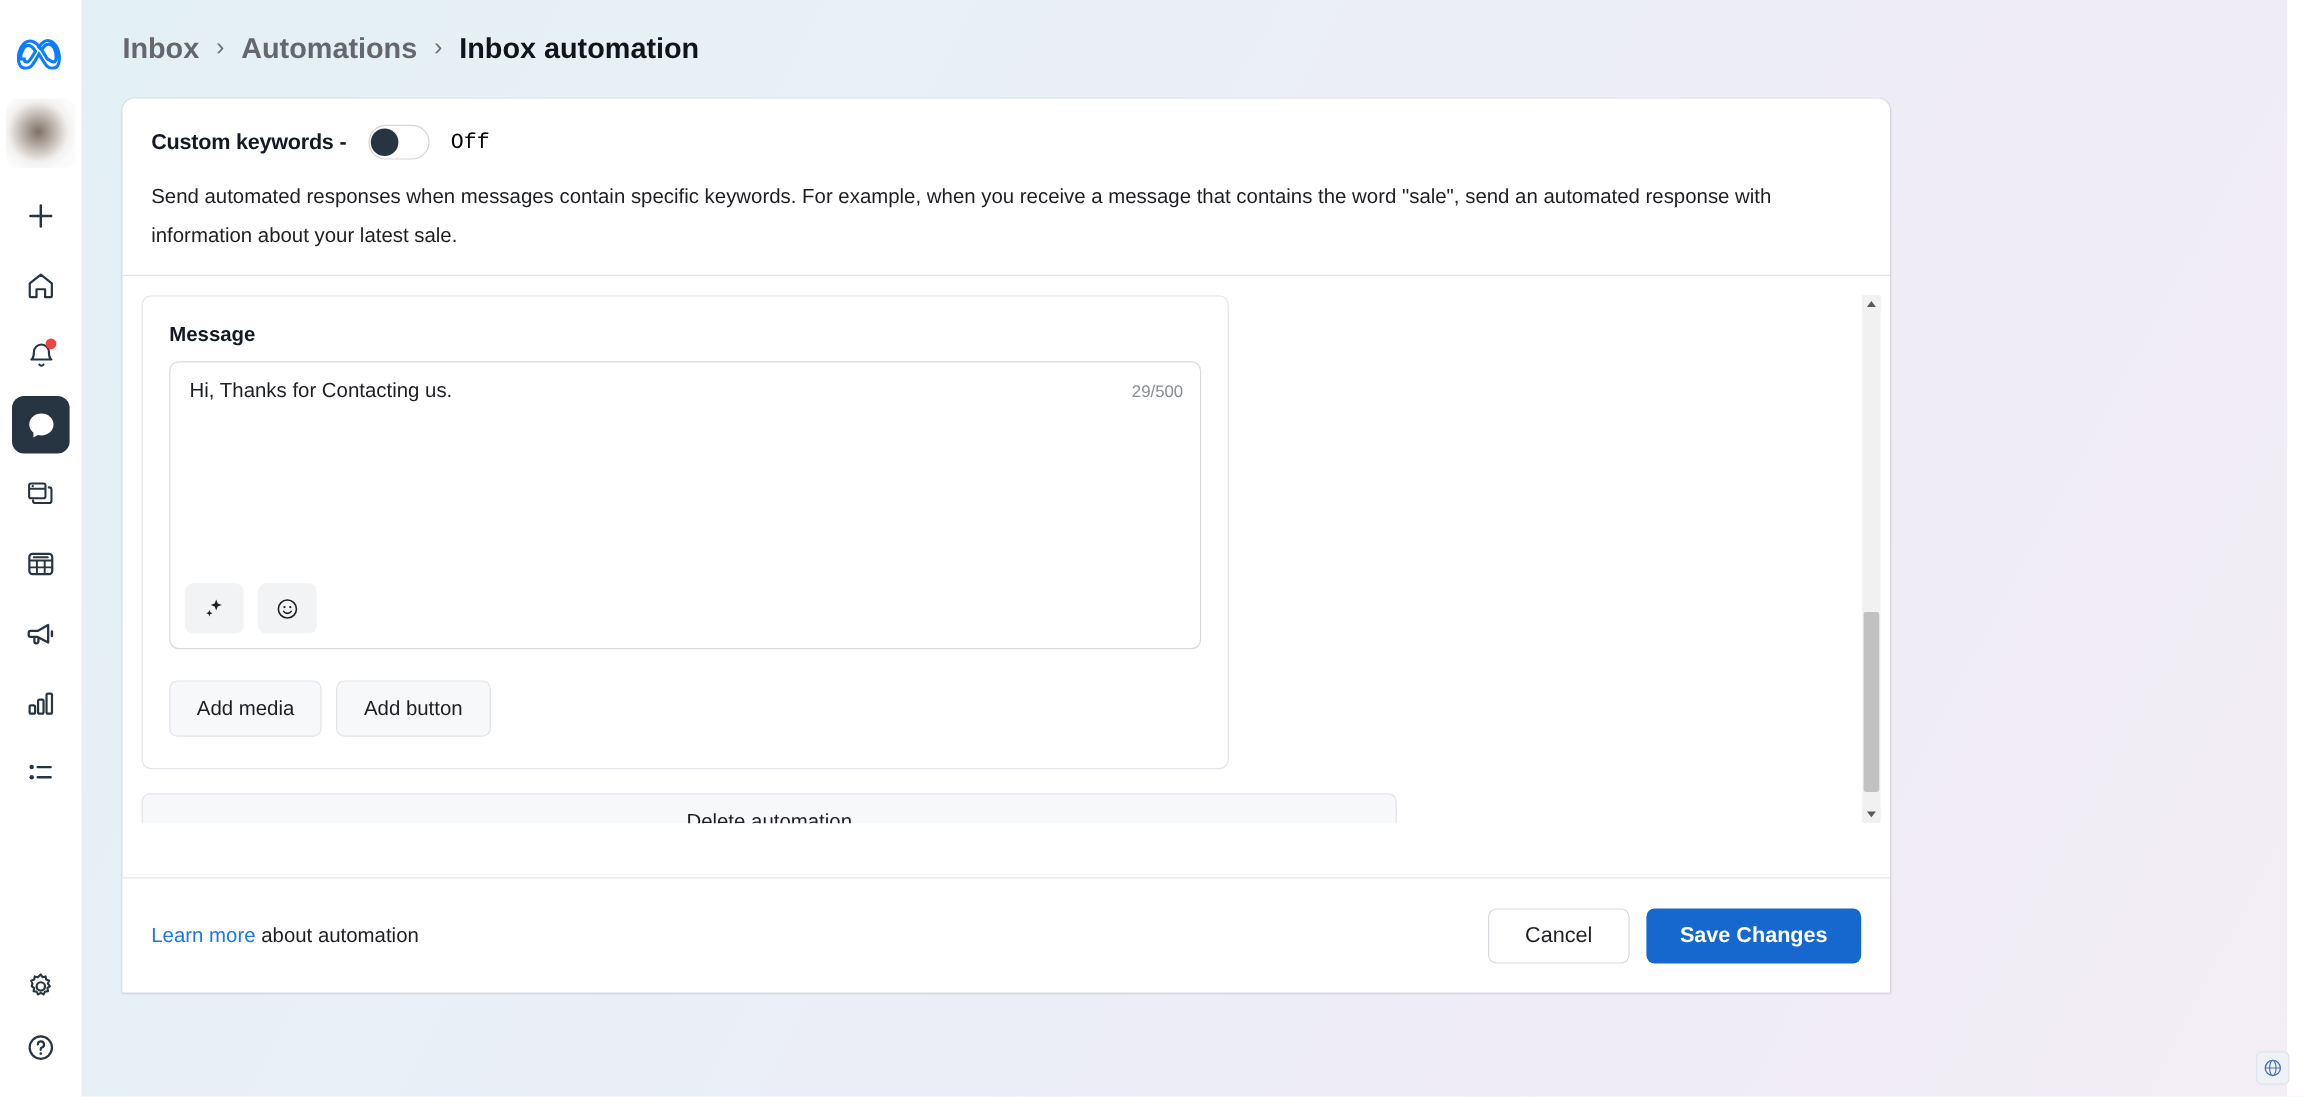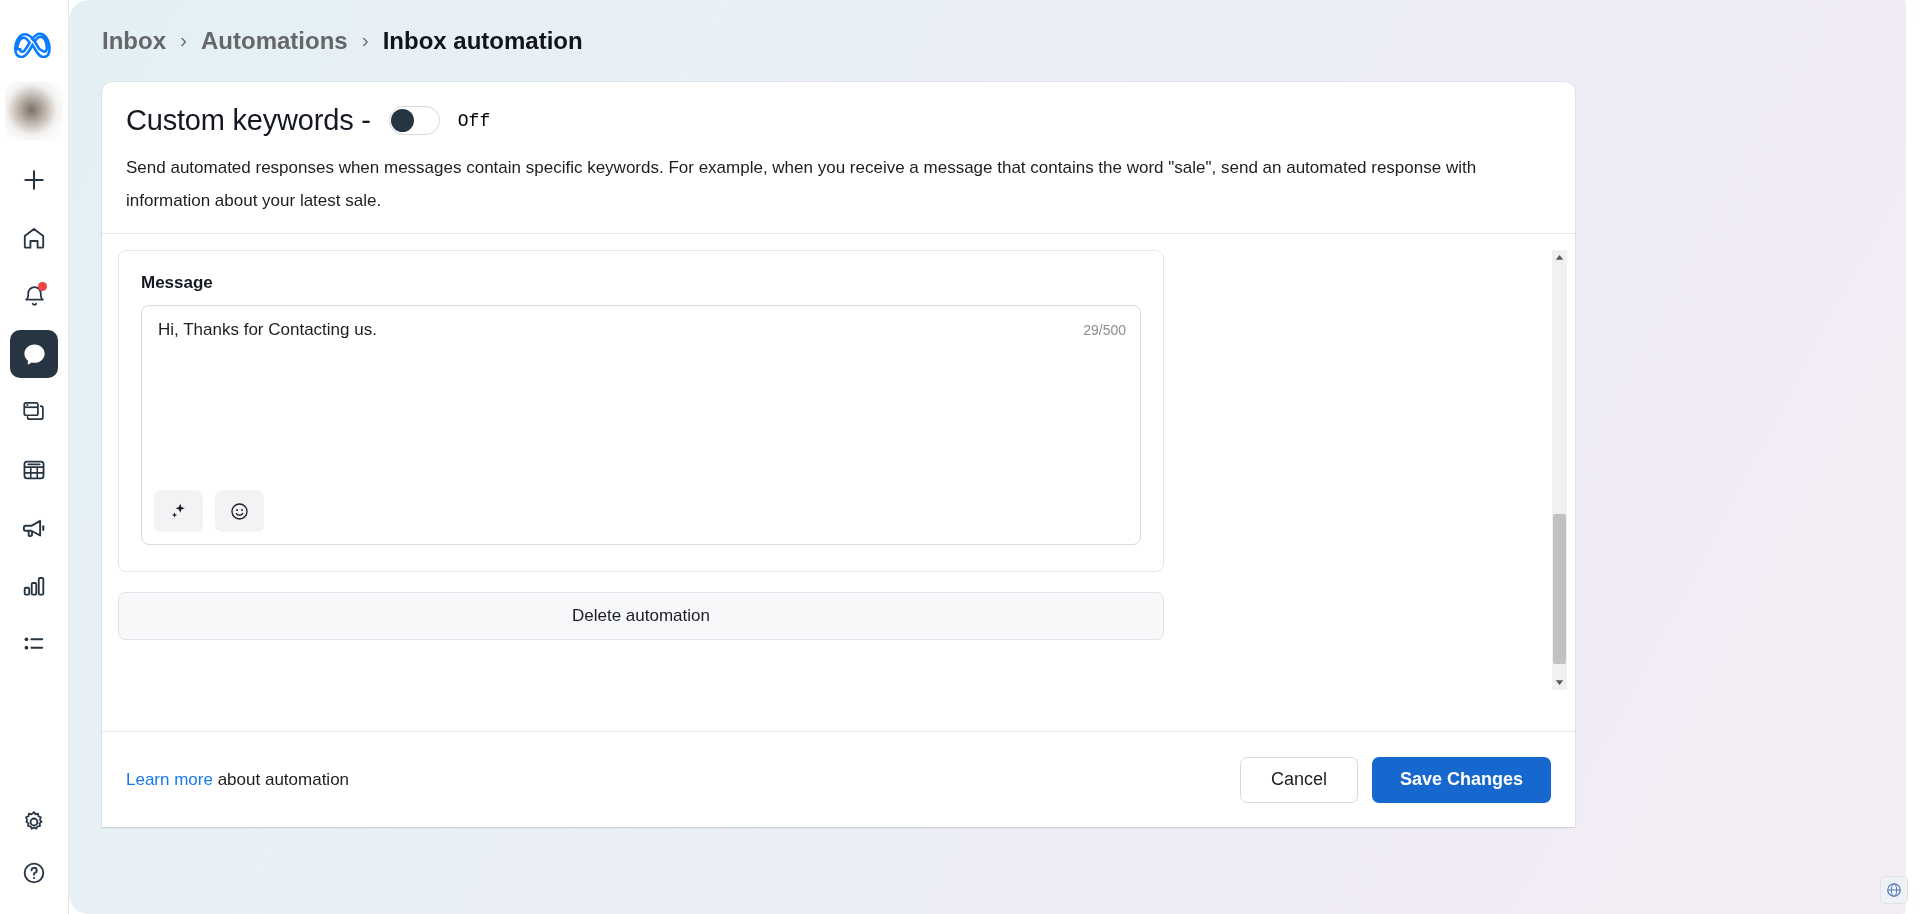--- a/index.html
+++ b/index.html
@@ -54,21 +54,20 @@
     top: 10px; right: 11px;
   }
 
   
   .main {
     flex: 1 1 auto;
     height: 914px;
     position: relative;
     background: linear-gradient(118deg,#e3f0f3 0%, #e9f0f6 28%, #eceef7 54%, #f0ecf6 74%, #f3eef4 100%);
     overflow: hidden;
-    border-radius: 20px;
   }
 
   .breadcrumb {
     height: 82px;
     display: flex; align-items: center;
     padding-left: 33px;
     gap: 14px;
     font-size: 24px;
   }
   .crumb { color: #65676b; cursor: pointer; font-weight: 700; }
@@ -89,21 +88,21 @@
     box-shadow: 0 1px 2px rgba(0,0,0,0.10), 0 0 0 1px rgba(0,0,0,0.035);
     overflow: hidden;
   }
 
   .card-head { padding: 22px 24px 0 24px; }
   .kw-title-row {
     display: flex; align-items: center; gap: 18px;
     margin-bottom: 14px;
   }
   .kw-title {
-    font-size: 29px; font-weight: 400; color: #141823;
+    font-size: 18px; font-weight: 700; color: #141823;
     letter-spacing: -0.2px;
   }
   .toggle {
     width: 51px; height: 29px;
     border-radius: 15px;
     background: #ffffff;
     border: 1.5px solid #d3d6db;
     position: relative;
     cursor: pointer;
     flex: 0 0 auto;
@@ -129,21 +128,21 @@
   .card-body {
     position: relative;
     height: 456px;
     overflow: hidden;
     padding-left: 16px;
     padding-right: 30px;
   }
   .panel {
     margin-top: 16px;
     margin-left: 0;
-    width: 1046px;
+    width: 906px;
     border: 1px solid #e4e6eb;
     border-top: 1px solid #e4e6eb;
     border-radius: 8px;
     background: #ffffff;
     padding: 0 0 26px 0;
   }
   .panel-inner { padding: 22px 22px 0 22px; }
   .msg-label {
     font-size: 17px; font-weight: 700; color: #141823;
     margin-bottom: 12px;
@@ -426,20 +425,24 @@
                   <circle cx="12" cy="12" r="8.6" stroke="#1c1e21" stroke-width="1.5"></circle>
                   <circle cx="9.2" cy="10.2" r="1.1" fill="#1c1e21"></circle>
                   <circle cx="14.8" cy="10.2" r="1.1" fill="#1c1e21"></circle>
                   <path d="M8.4 14.3a4.4 4.4 0 0 0 7.2 0" stroke="#1c1e21" stroke-width="1.5" stroke-linecap="round"></path>
                 </svg>
               </div>
             </div>
           </div>
         </div>
 
+        <div class="panel-actions">
+          <div class="ghost-btn">Add media</div>
+          <div class="ghost-btn">Add button</div>
+        </div>
       </div>
 
       <div class="delete-row">
         <div class="delete-btn">Delete automation</div>
       </div>
 
       <div class="scrollbar">
         <div class="sb-arrow up">
           <svg width="9" height="7" viewBox="0 0 10 7">
             <path d="M5 0.6 9.2 6H0.8z" fill="#5a5a5a"></path>

